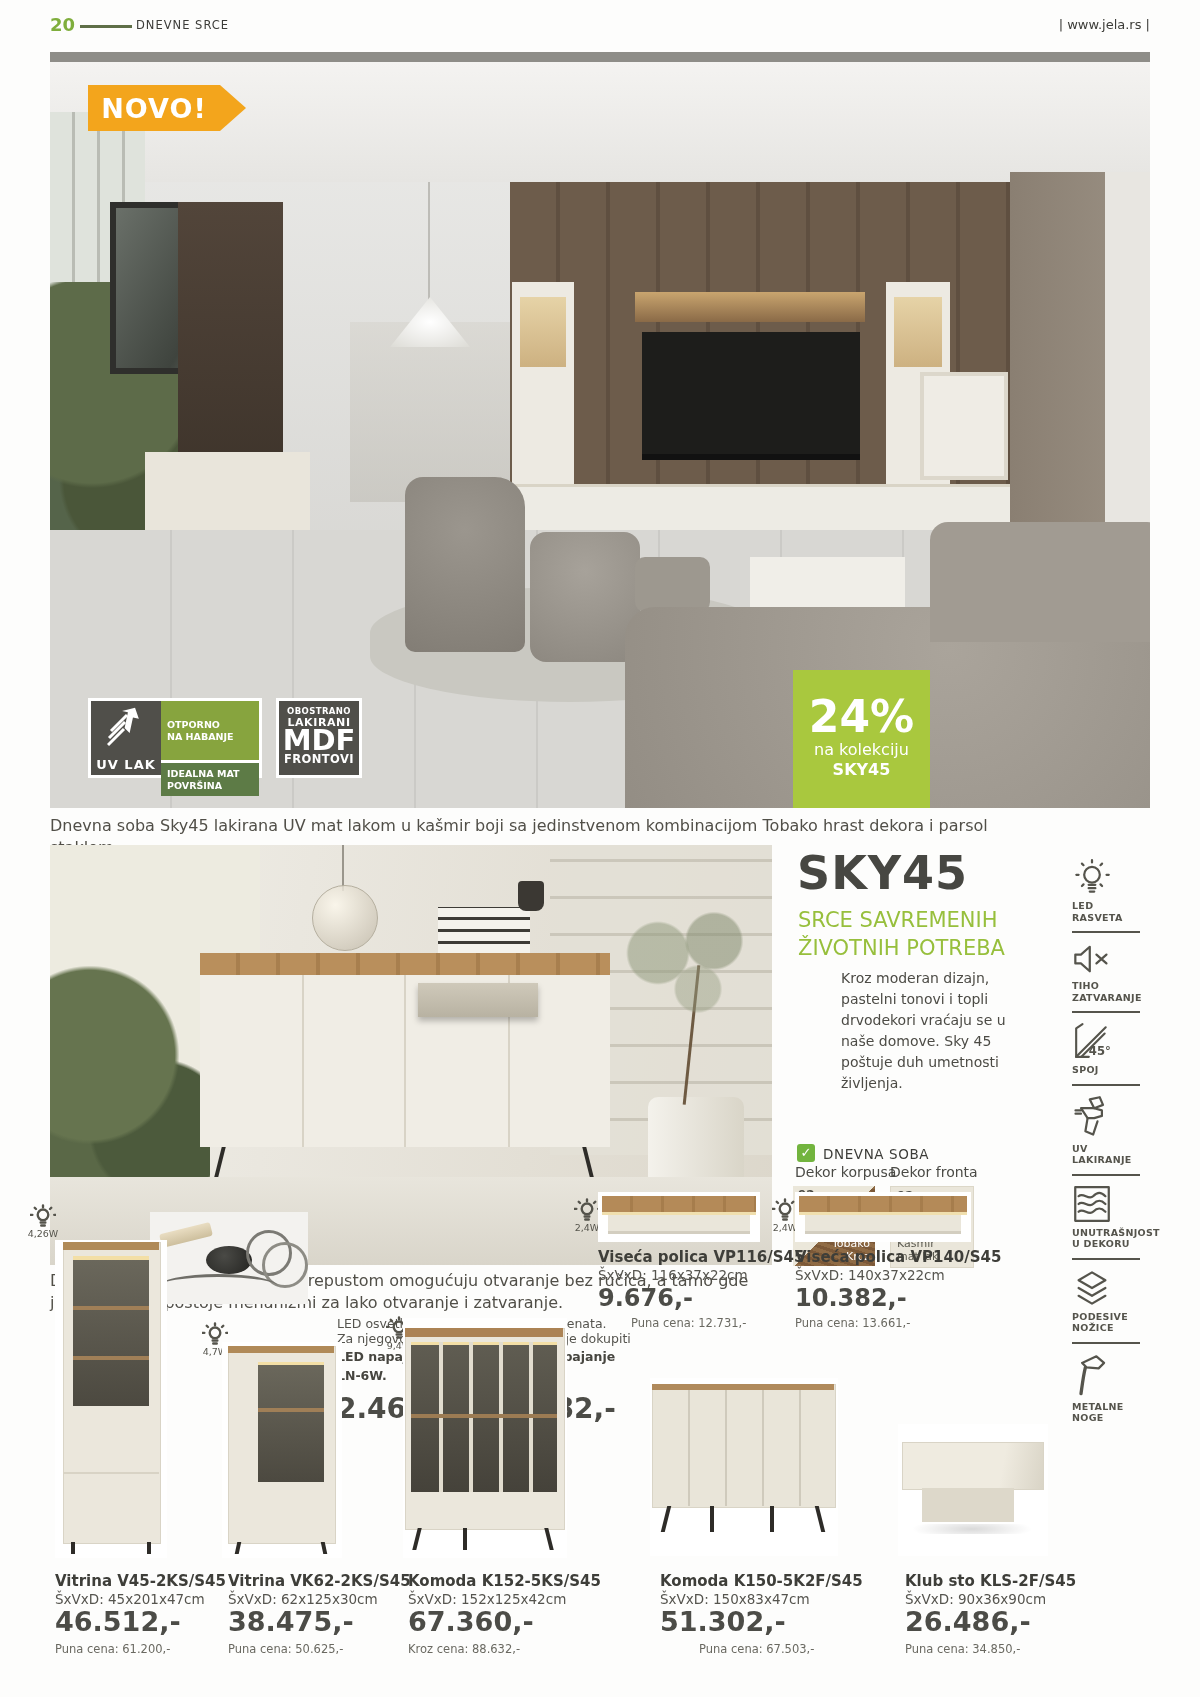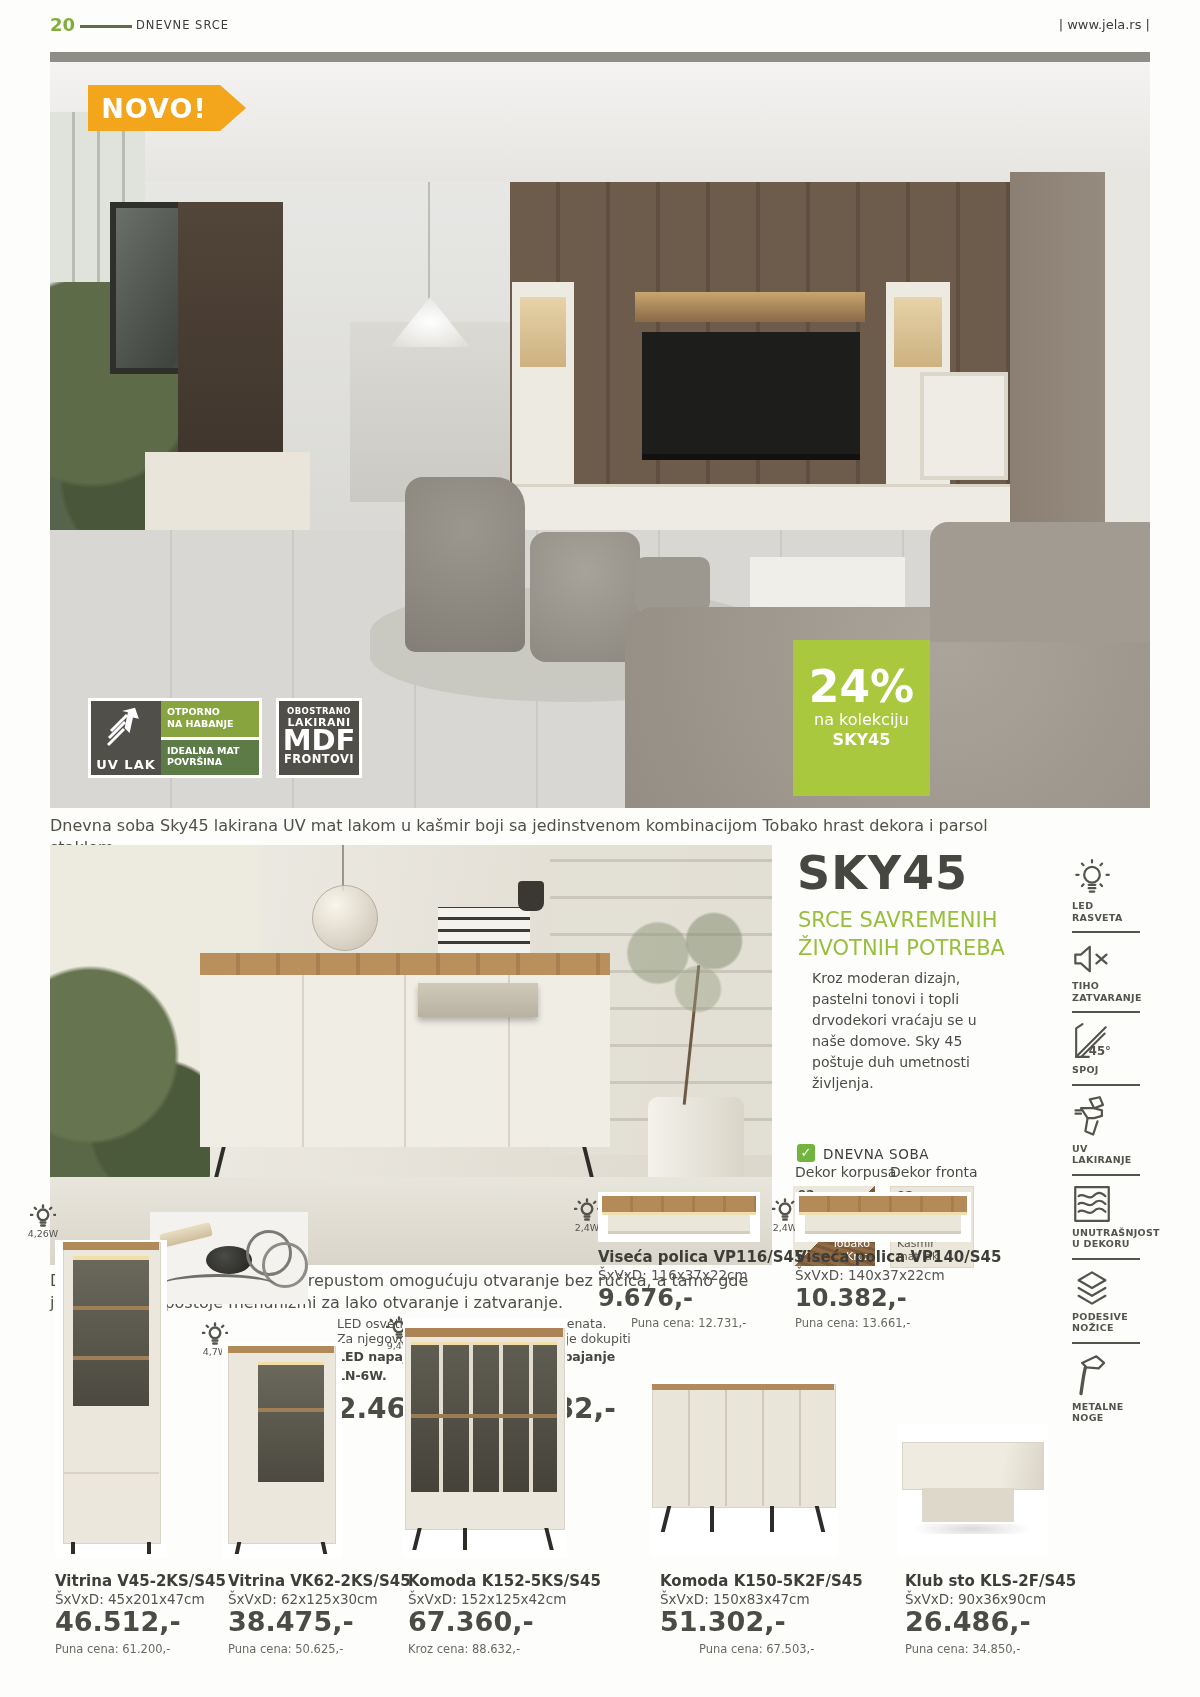--- a/index.html
+++ b/index.html
@@ -13,21 +13,21 @@
   .sectitle{font-size:11.5px;letter-spacing:1px;color:#3c3c38;}
   .site{font-size:13px;color:#3c3c38;}
   
   .ph{position:absolute;overflow:hidden;background:#e8e7e3;}
   
   .novo{background:#f3a51c;color:#fff;font-size:27px;font-weight:bold;letter-spacing:1px;
         display:flex;align-items:center;justify-content:center;}
   .novo:after{content:"";position:absolute;left:100%;top:0;border-top:23px solid transparent;
         border-bottom:23px solid transparent;border-left:26px solid #f3a51c;}
   .darkbadge{background:rgba(68,67,62,.92);border:3px solid #fff;color:#fff;}
-  .tagl{background:#87a43e;color:#fff;font-weight:bold;font-size:9.5px;line-height:11.5px;padding:5px 6px;}
+  .tagl{background:#87a43e;color:#fff;font-weight:bold;font-size:9.5px;line-height:11.5px;padding:18px 6px;}
   .tagd{background:#5d7b46;color:#fff;font-weight:bold;font-size:9.5px;line-height:11.5px;padding:5px 6px;}
   .disc{background:#a9c83e;color:#fff;text-align:center;}
   
   .caption{font-size:16px;line-height:22px;color:#514f48;}
   .ctitle{font-size:46px;font-weight:bold;color:#474742;letter-spacing:1px;}
   .csub{font-size:21px;line-height:28px;color:#97bf3c;}
   .cdesc{font-size:14px;line-height:21px;color:#4c4b45;}
   .declbl{font-size:14px;color:#4a4a45;}
   .sw{position:absolute;width:82px;height:80px;font-size:11px;line-height:13px;}
   
@@ -130,21 +130,21 @@
       </div>
     </div>
 
     <div class="s darkbadge" style="left:226px;top:646px;width:80px;height:74px;text-align:center;">
       <div style="font-size:8.5px;font-weight:bold;margin-top:5px;letter-spacing:.4px;">OBOSTRANO</div>
       <div style="font-size:11px;font-weight:bold;letter-spacing:.6px;">LAKIRANI</div>
       <div style="font-size:29px;font-weight:bold;line-height:23px;">MDF</div>
       <div style="font-size:11.5px;font-weight:bold;letter-spacing:.4px;">FRONTOVI</div>
     </div>
 
-    <div class="s disc" style="left:743px;top:588px;width:137px;height:156px;">
+    <div class="s disc" style="left:743px;top:618px;width:137px;height:156px;">
       <div style="font-size:44px;font-weight:bold;margin-top:24px;line-height:46px;">24%</div>
       <div style="font-size:16px;line-height:20px;">na kolekciju</div>
       <div style="font-size:16px;font-weight:bold;line-height:20px;">SKY45</div>
     </div>
   </div>
 
   <div class="abs caption" style="left:50px;top:815px;width:1000px;">Dnevna soba Sky45 lakirana UV mat lakom u kašmir boji sa jedinstvenom kombinacijom Tobako hrast dekora i parsol staklom.</div>
 
   <div class="ph" style="left:50px;top:845px;width:722px;height:420px;background:linear-gradient(100deg,#f1efe9,#dcd7cb);">
     <div class="s" style="left:500px;top:0;width:222px;height:310px;background:repeating-linear-gradient(0deg,#e4e1d7 0 34px,#c6c2b5 34px 37px),repeating-linear-gradient(90deg,#e4e1d7 0 34px,#c6c2b5 34px 37px);opacity:.8;"></div>
@@ -167,21 +167,21 @@
 
     <div class="s" style="left:598px;top:252px;width:96px;height:108px;background:linear-gradient(90deg,#f4f2ec,#d9d5c8);border-radius:10px 10px 26px 26px;"></div>
     <div class="s" style="left:640px;top:120px;width:3px;height:140px;background:#6e5a42;transform:rotate(6deg);"></div>
     <div class="s" style="left:560px;top:60px;width:160px;height:120px;background:radial-gradient(circle at 30% 40%,rgba(140,150,120,.5) 0 22%,transparent 24%),radial-gradient(circle at 65% 30%,rgba(125,135,105,.5) 0 20%,transparent 22%),radial-gradient(circle at 55% 70%,rgba(150,158,130,.45) 0 18%,transparent 20%);"></div>
     <div class="s" style="left:0;top:332px;width:722px;height:88px;background:linear-gradient(#e8e5dc,#d9d5ca);"></div>
   </div>
 
   <div class="abs ctitle" style="left:797px;top:846px;">SKY45</div>
   <div class="abs csub pre" style="left:798px;top:906px;">SRCE SAVREMENIH
 ŽIVOTNIH POTREBA</div>
-  <div class="abs cdesc" style="left:812px;top:968px;width:196px;">Kroz moderan dizajn, pastelni tonovi i topli drvodekori vraćaju se u naše domove. Sky 45 poštuje duh umetnosti življenja.</div>
+  <div class="abs cdesc" style="left:841px;top:968px;width:196px;">Kroz moderan dizajn, pastelni tonovi i topli drvodekori vraćaju se u naše domove. Sky 45 poštuje duh umetnosti življenja.</div>
 
   <div class="abs" style="left:797px;top:1144px;width:18px;height:18px;background:#72b43e;border-radius:3px;color:#fff;font-size:13px;font-weight:bold;text-align:center;line-height:18px;">✓</div>
   <div class="abs" style="left:823px;top:1146px;font-size:13.5px;letter-spacing:.6px;color:#3c3c38;">DNEVNA SOBA</div>
 
   <div class="abs declbl" style="left:795px;top:1164px;">Dekor korpusa</div>
   <div class="abs declbl" style="left:890px;top:1164px;">Dekor fronta</div>
 
   <div class="sw" style="left:793px;top:1186px;background:repeating-linear-gradient(18deg,#8f6b45 0 4px,#7c5938 4px 7px);">
     <div class="s" style="inset:0;background:linear-gradient(135deg,#ebe7da 0 50%,transparent 50%);"></div>
     <div class="s" style="left:5px;top:3px;font-weight:bold;color:#4a4a45;font-size:12px;">92</div>

